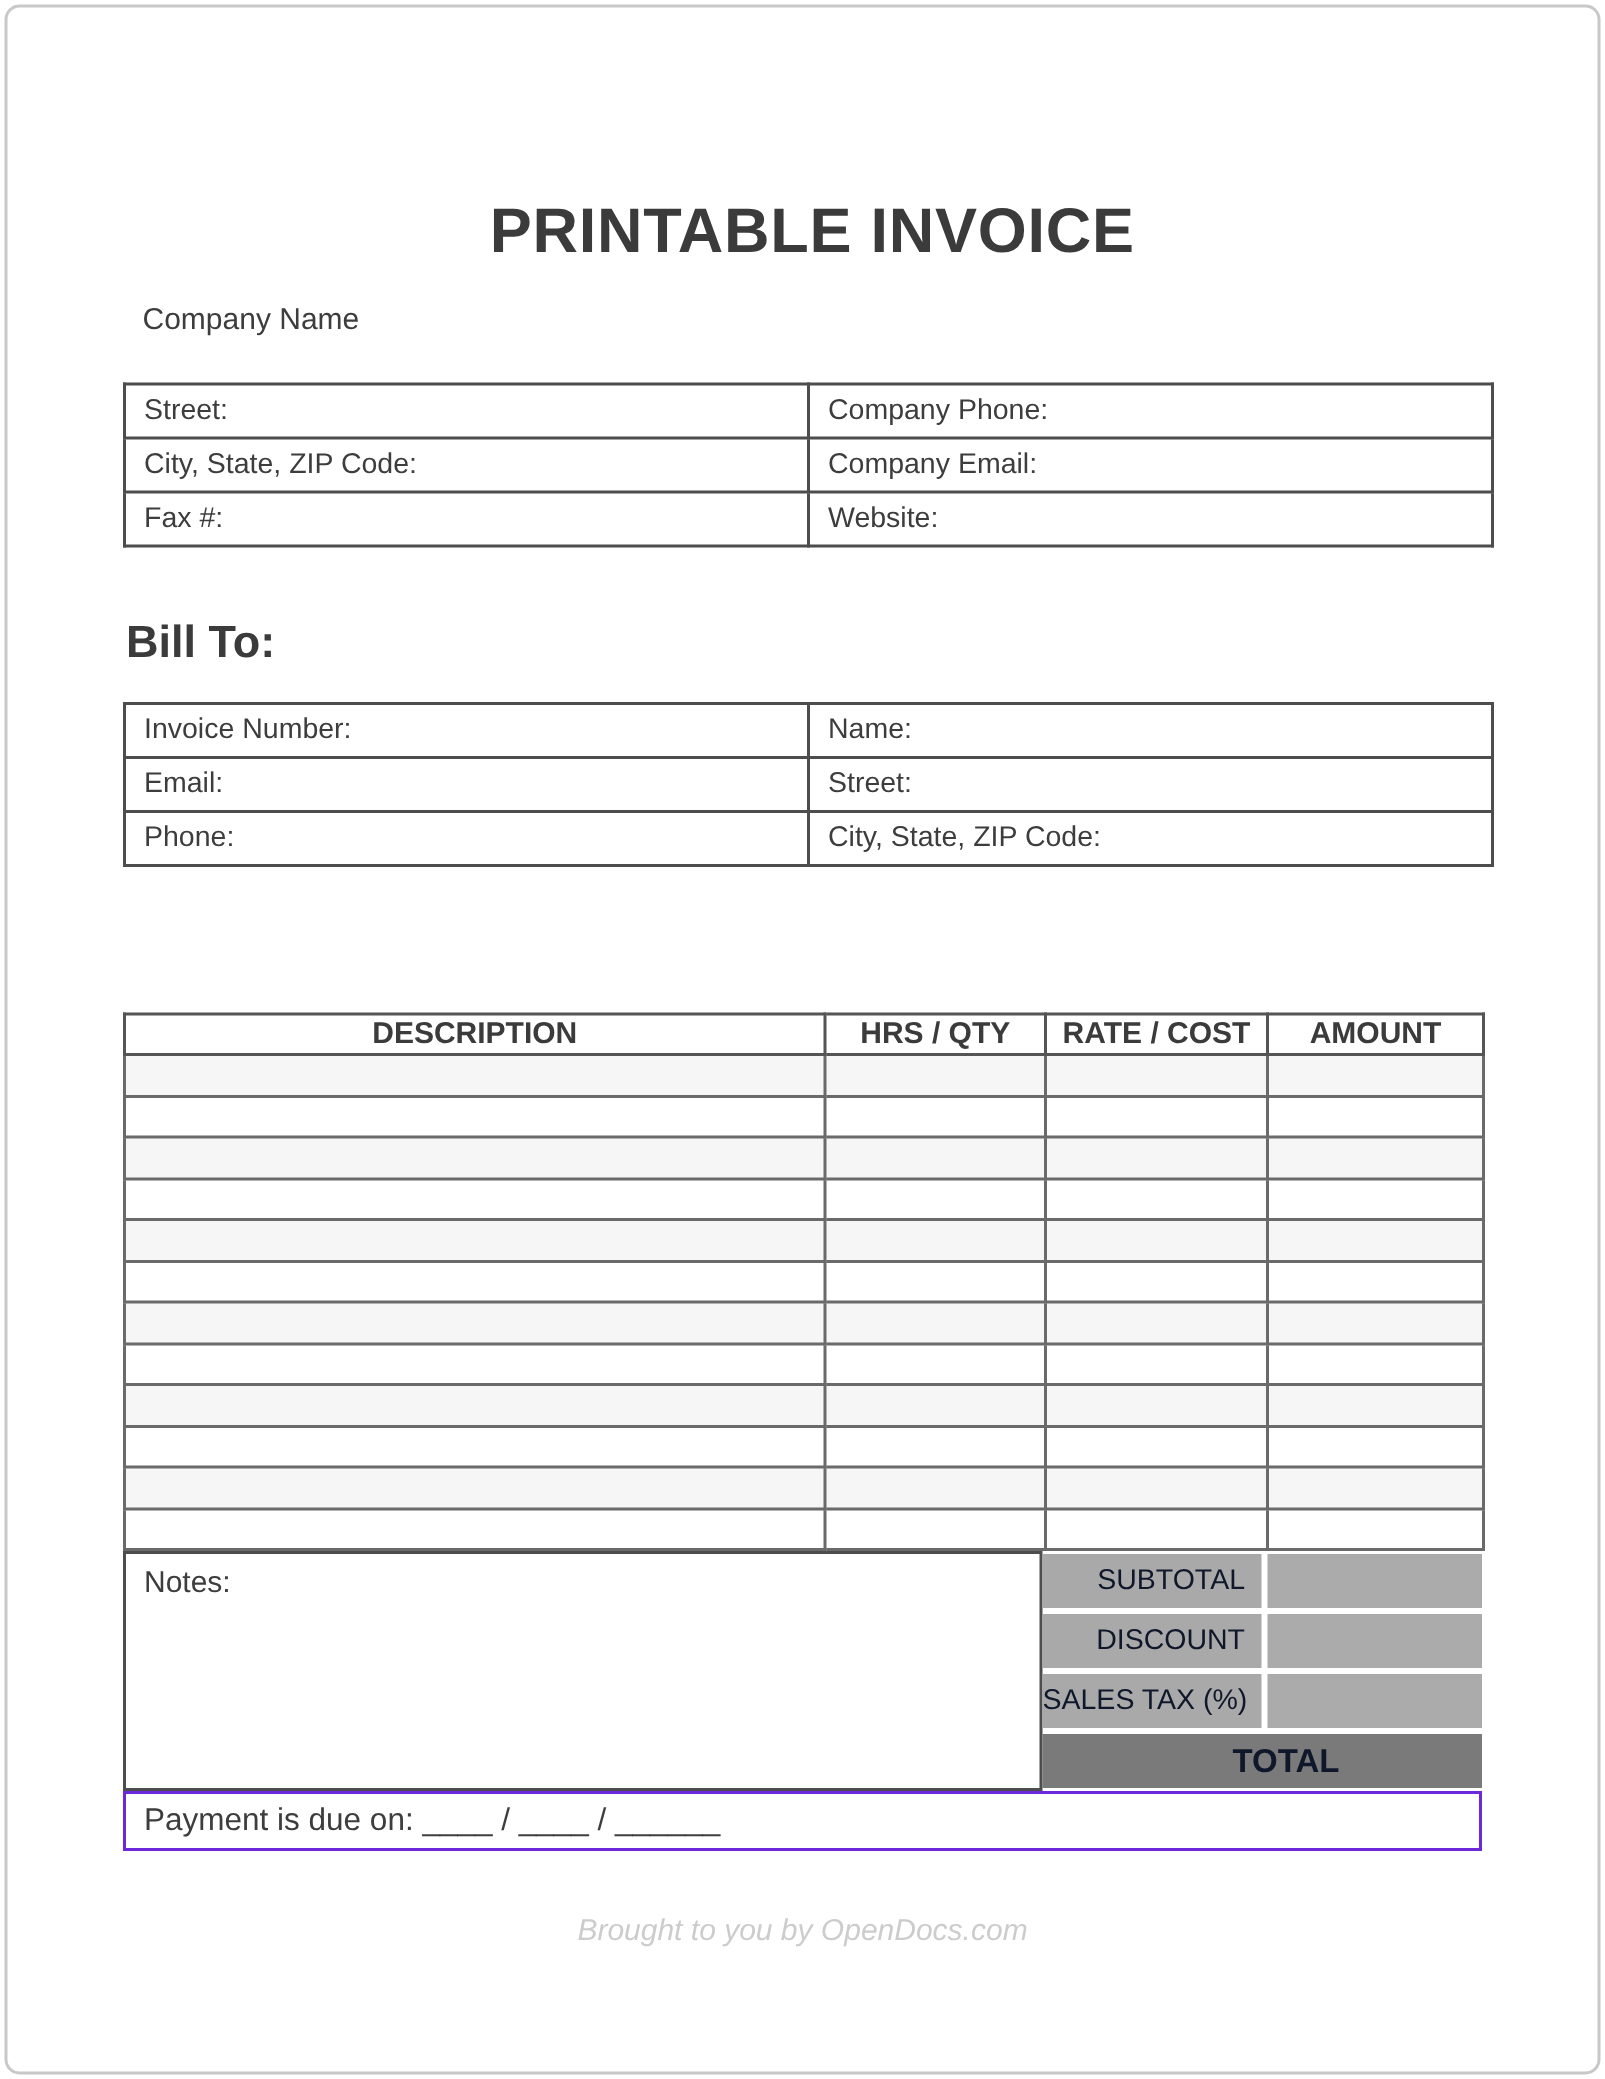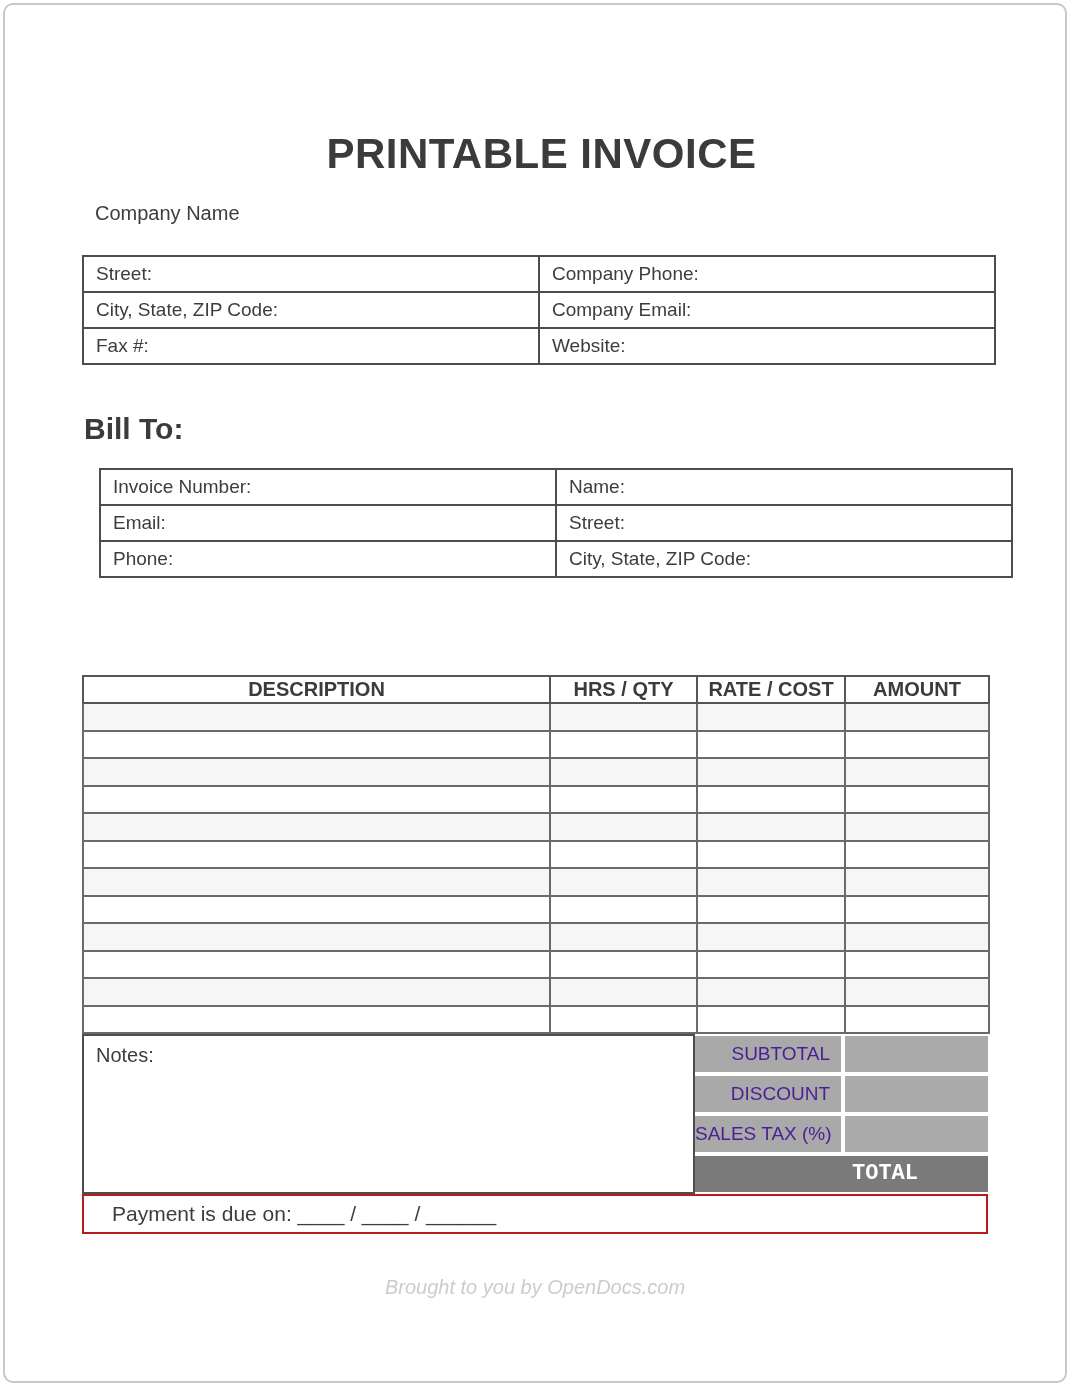--- a/index.html
+++ b/index.html
@@ -35,21 +35,21 @@
     border-collapse: collapse;
     table-layout: fixed;
   }
   table.info-table td {
     border: 2px solid #4d4d4d;
     height: 36px;
     padding: 0 0 0 12px;
     font-size: 19px;
     vertical-align: middle;
   }
-  table.bill-to-table { margin-top: 23px; margin-left: 17px; }
+  table.bill-to-table { margin-top: 23px; }
 
   .bill-to-heading {
     margin: 48px 0 0 2px;
     font-size: 30px; line-height: 32px;
     font-weight: bold;
     color: #3b3b3b;
   }
 
   table.items-table {
     margin-top: 97px;
@@ -82,38 +82,38 @@
   }
   .totals-grid {
     width: 293px;
     display: grid;
     grid-template-columns: 146px 143px;
     column-gap: 4px; row-gap: 4px;
     grid-auto-rows: 36px;
     padding-top: 2px;
   }
   .t-label {
-    background: #a9a9a9; color: #4c1d95;
+    background: #a9a9a9; color: #0f172a;
     font-size: 19px; line-height: 36px;
     text-align: right; padding-right: 11px;
     white-space: nowrap;
   }
   .t-value { background: #ababab; }
   .t-total {
     grid-column: 1 / -1;
-    background: #7a7a7a; color: #ffffff;
+    background: #7a7a7a; color: #0f172a;
     font-size: 22px; font-weight: bold; line-height: 36px;
-    text-align: right; padding-right: 70px; font-family: Liberation Mono, monospace;
+    text-align: right; padding-right: 95px;
   }
 
   .payment-row {
     height: 40px;
-    border: 2px solid #b91c1c;
+    border: 2px solid #6d28d9;
     display: flex; align-items: center;
-    padding-left: 28px;
+    padding-left: 12px;
     font-size: 21px;
   }
 
   .footer-credit {
     margin-top: 42px;
     text-align: center;
     font-style: italic;
     font-size: 20px;
     color: #cccccc;
   }

